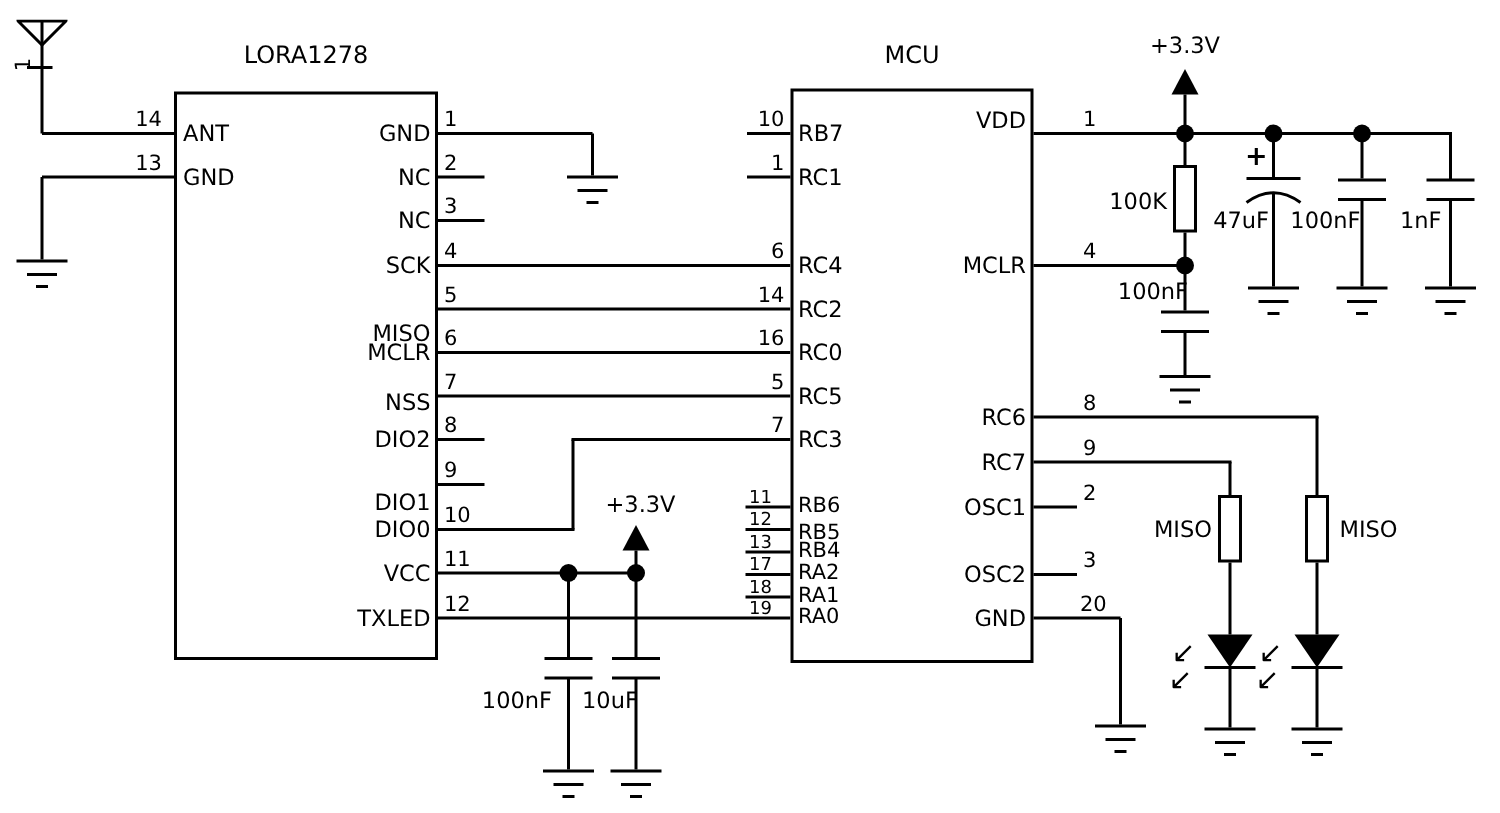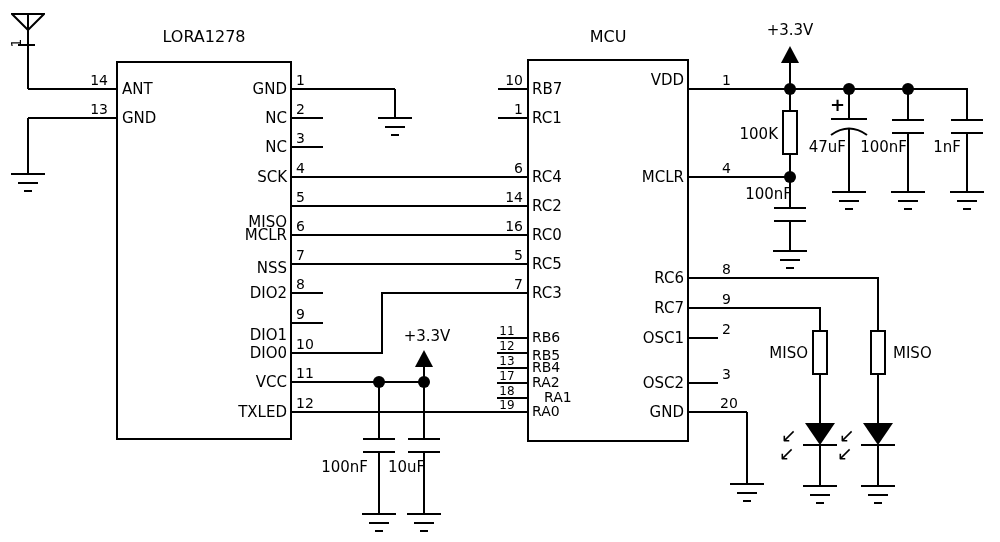--- a/index.html
+++ b/index.html
@@ -145,21 +145,21 @@
     <div class="pname" style="left:532px;top:108px">RC1</div>
     <div class="pname" style="left:532px;top:167px">RC4</div>
     <div class="pname" style="left:532px;top:196px">RC2</div>
     <div class="pname" style="left:532px;top:225px">RC0</div>
     <div class="pname" style="left:532px;top:254px">RC5</div>
     <div class="pname" style="left:532px;top:283px">RC3</div>
     <div class="pname" style="left:532px;top:330px;font-size:14px;line-height:15px">RB6</div>
     <div class="pname" style="left:532px;top:348px;font-size:14px;line-height:15px">RB5</div>
     <div class="pname" style="left:532px;top:360px;font-size:14px;line-height:15px">RB4</div>
     <div class="pname" style="left:532px;top:375px;font-size:14px;line-height:15px">RA2</div>
-    <div class="pname" style="left:544px;top:390px;font-size:14px;line-height:15px">RA1</div>
+    <div class="pname" style="left:532px;top:390px;font-size:14px;line-height:15px">RA1</div>
     <div class="pname" style="left:532px;top:404px;font-size:14px;line-height:15px">RA0</div>
 
     
     <div class="pnum t-r" style="left:493px;top:72px;width:30px">10</div>
     <div class="pnum t-r" style="left:493px;top:101px;width:30px">1</div>
     <div class="pnum t-r" style="left:493px;top:160px;width:30px">6</div>
     <div class="pnum t-r" style="left:493px;top:189px;width:30px">14</div>
     <div class="pnum t-r" style="left:493px;top:218px;width:30px">16</div>
     <div class="pnum t-r" style="left:493px;top:247px;width:30px">5</div>
     <div class="pnum t-r" style="left:493px;top:276px;width:30px">7</div>

